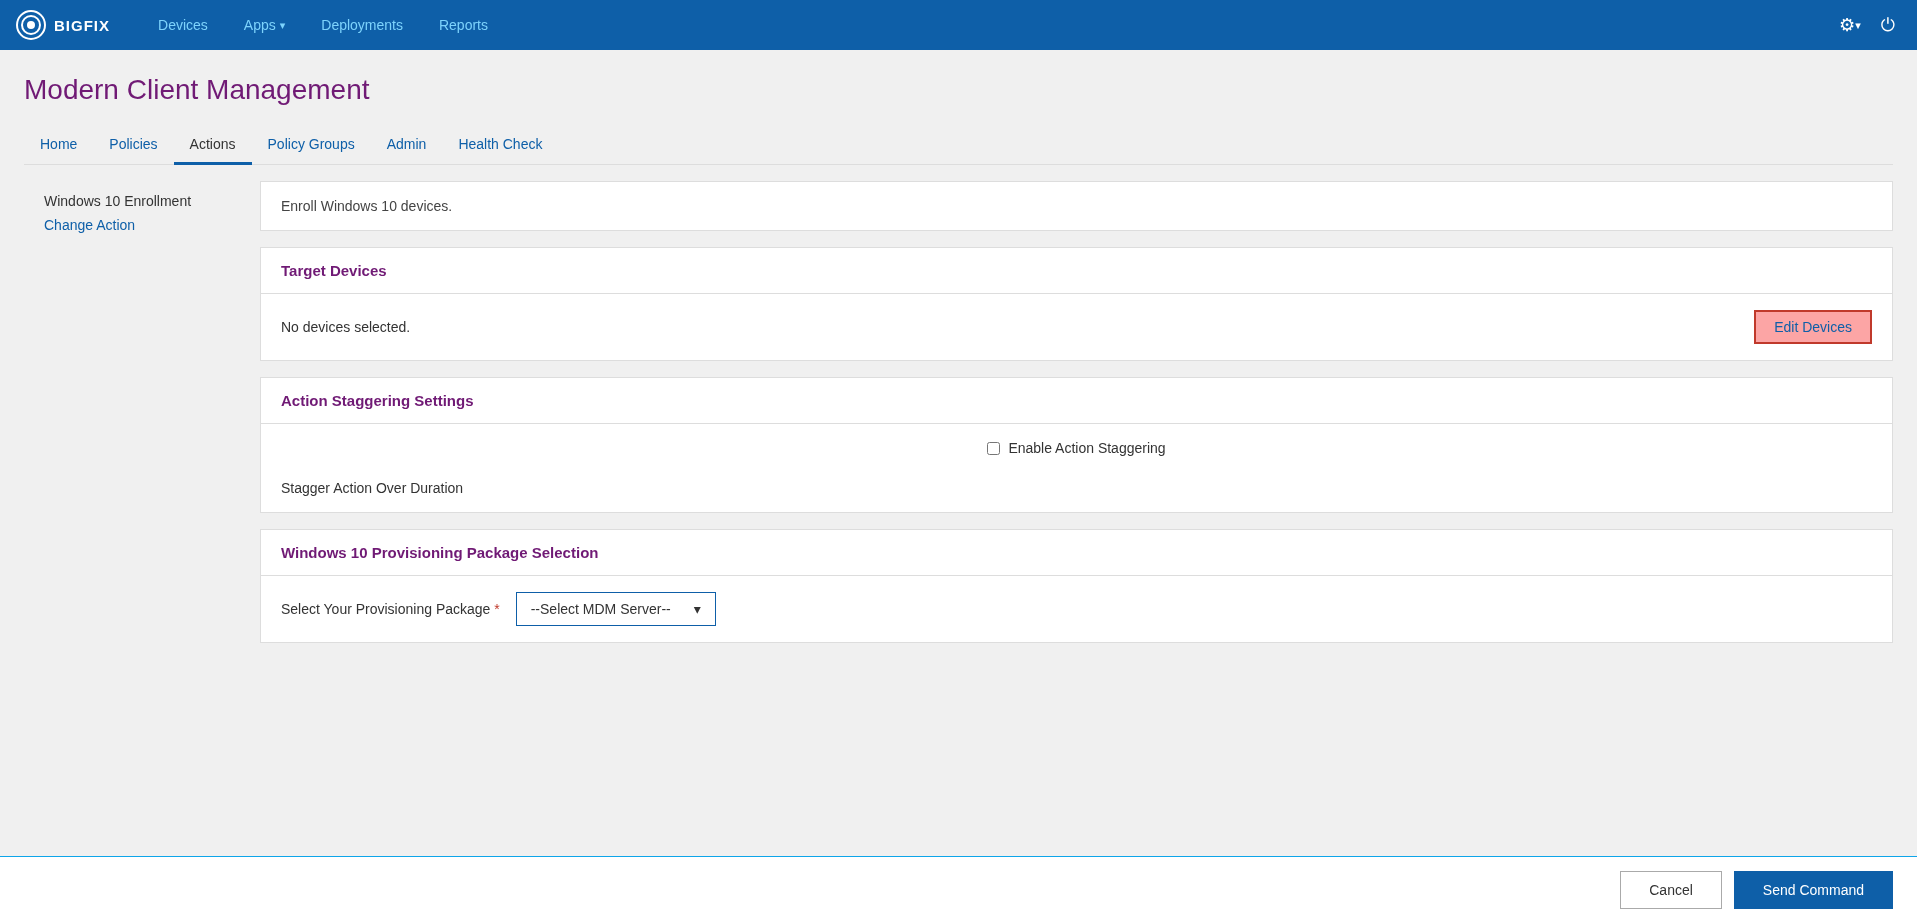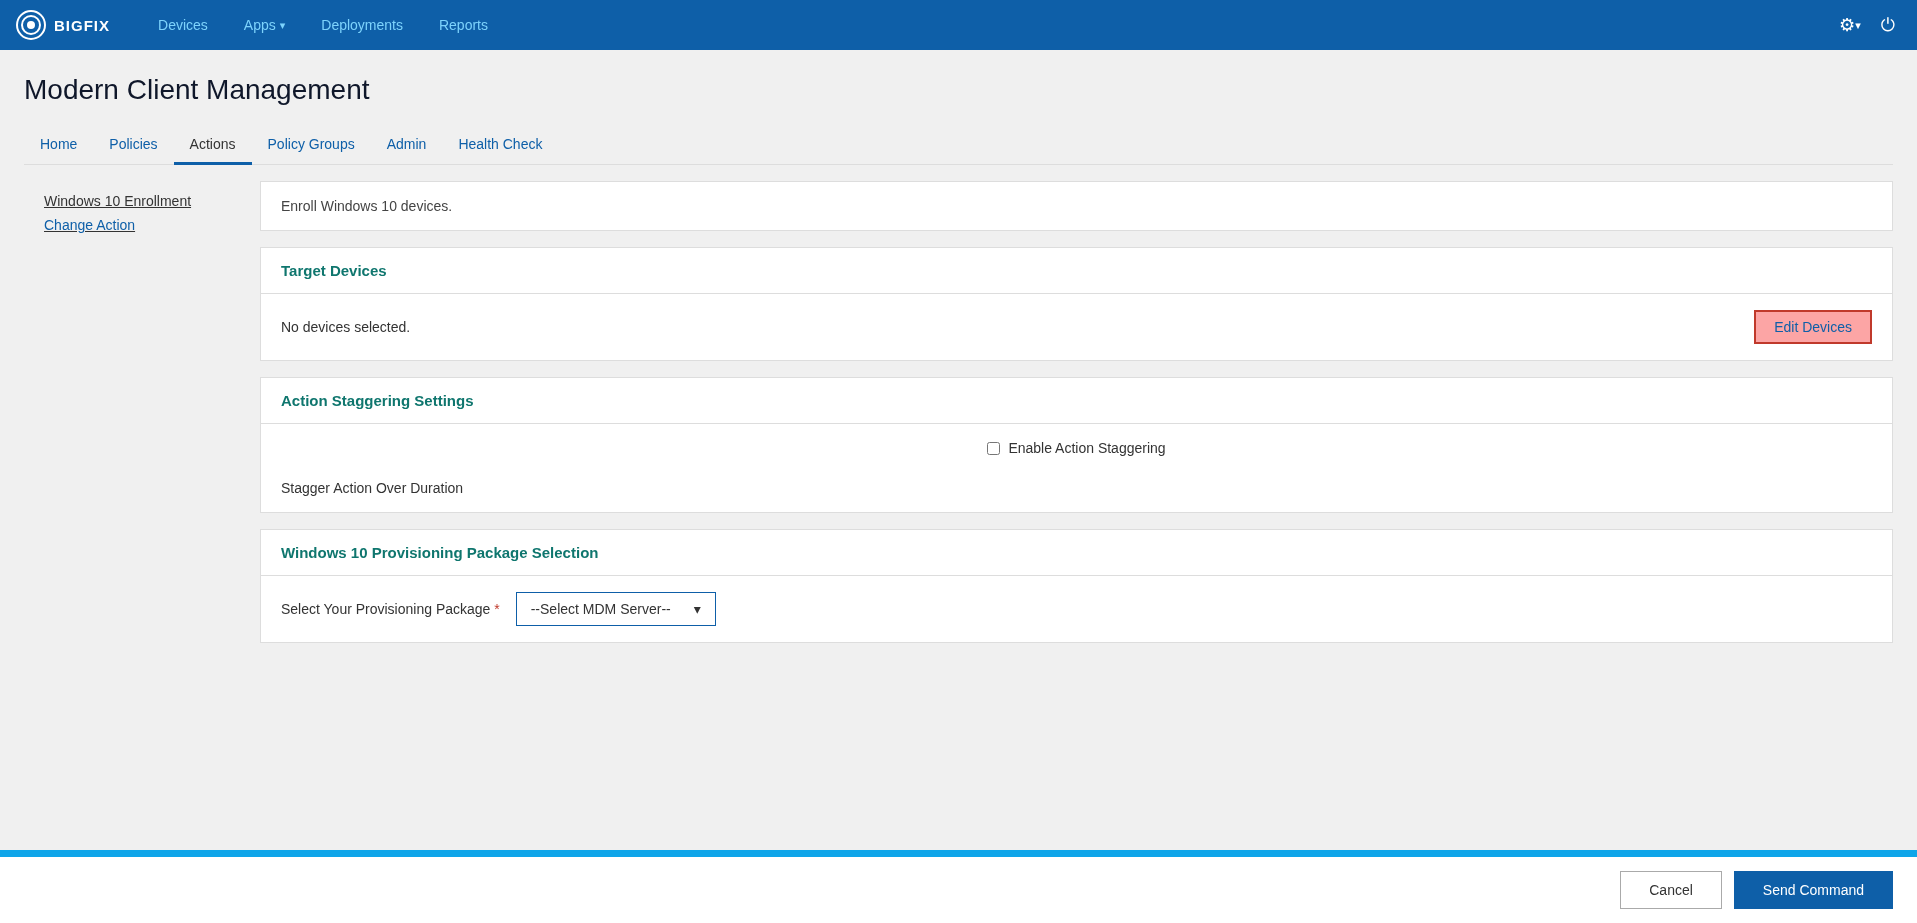--- a/index.html
+++ b/index.html
@@ -68,21 +68,21 @@
       font-size: 18px;
     }
 
     
     .page-content {
       padding: 24px 24px 80px 24px;
     }
     .page-title {
       font-size: 28px;
       font-weight: 300;
-      color: #0f172a;
+      color: #701a75;
       margin-bottom: 20px;
     }
 
     
     .tabs {
       display: flex;
       align-items: center;
       border-bottom: 1px solid #ddd;
       margin-bottom: 0;
       gap: 0;
@@ -105,21 +105,20 @@
     
     .main-layout {
       display: flex;
       gap: 0;
       margin-top: 0;
     }
     .sidebar {
       width: 220px;
       padding: 20px 10px;
       flex-shrink: 0;
-      text-decoration: underline;
     }
     .sidebar-item {
       padding: 8px 10px;
       font-size: 14px;
       color: #333;
       cursor: pointer;
     }
     .sidebar-link {
       padding: 8px 10px;
       font-size: 14px;
@@ -136,21 +135,21 @@
     
     .section-card {
       background: white;
       border: 1px solid #ddd;
       margin-bottom: 16px;
     }
     .section-header {
       padding: 14px 20px;
       font-size: 15px;
       font-weight: 600;
-      color: #0f766e;
+      color: #701a75;
       border-bottom: 1px solid #ddd;
     }
 
     
     .description-text {
       font-size: 14px;
       color: #444;
       padding: 16px 20px;
     }
 
@@ -262,21 +261,21 @@
       justify-content: space-between;
     }
 
     
     .bottom-bar {
       position: fixed;
       bottom: 0;
       right: 0;
       left: 0;
       background: white;
-      border-top: 7px solid #0ea5e9;
+      border-top: 1px solid #0ea5e9;
       padding: 14px 24px;
       display: flex;
       justify-content: flex-end;
       gap: 12px;
     }
     .btn-cancel {
       background: white;
       border: 1px solid #aaa;
       padding: 10px 28px;
       font-size: 14px;

